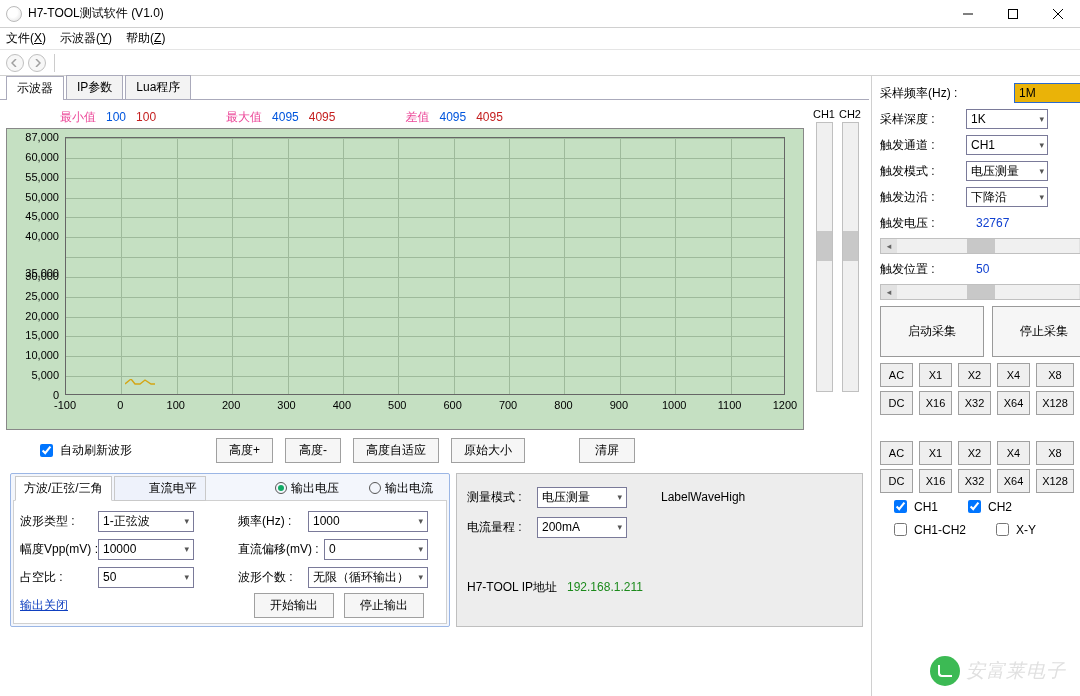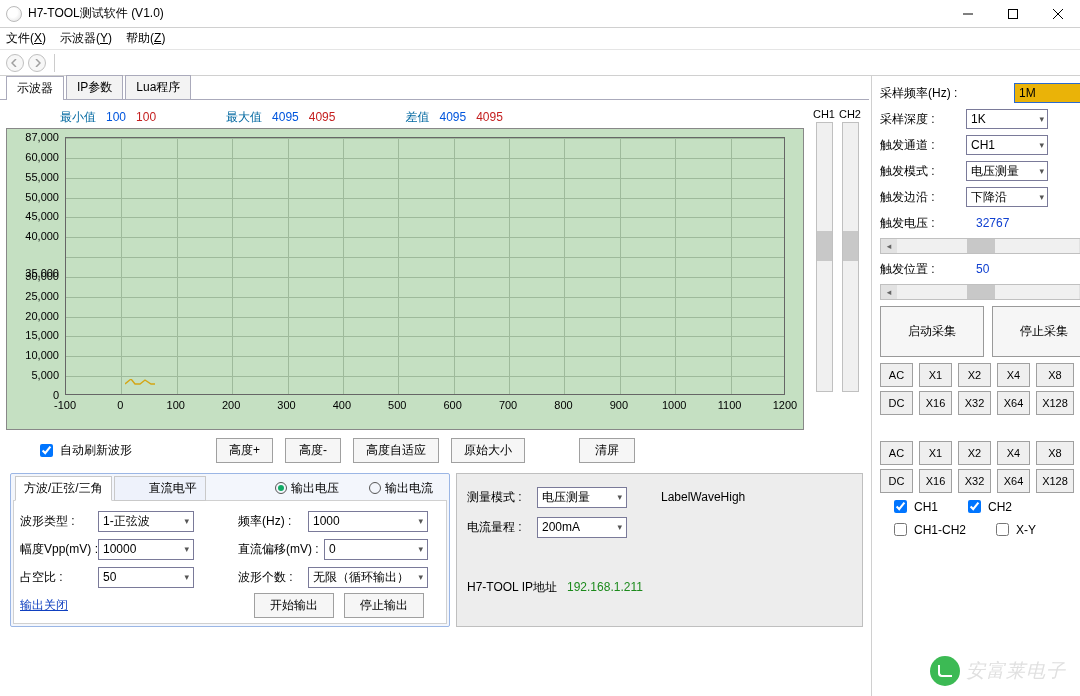--- a/index.html
+++ b/index.html
@@ -30,21 +30,21 @@
 
   
   .tabs { height:22px; display:flex; align-items:flex-end; border-bottom:1px solid #aab; padding-left:6px;}
   .tab { padding:3px 10px; border:1px solid #aab; border-bottom:none; margin-right:2px; background:#f3f3f3; font-size:12px;}
   .tab.active { background:#fff; position:relative; top:1px;}
 
   
   .chartwrap { padding:6px 6px 0 6px; }
   .chartheader { display:flex; align-items:center; height:22px; padding-left:54px; font-size:12px;}
   .chartheader span { margin-right:10px;}
-  .hdrlabel { color:#0369a1; font-weight:500;}
+  .hdrlabel { color:#ec4899; font-weight:500;}
   .vblue { color:#0055dd; }
   .vred  { color:#c42020; }
   .plot { position:relative; width:798px; height:302px; background:#c5e0c2; border:1px solid #888;}
   .plot .plotinner { position:absolute; left:58px; top:8px; width:720px; height:258px; border:1px solid #666; background:#c5e0c2;}
   .plot .gridline-h { position:absolute; left:0; right:0; border-top:1px solid #9eba9b; }
   .plot .gridline-v { position:absolute; top:0; bottom:0; border-left:1px solid #9eba9b; }
   .plot .ytick { position:absolute; right:744px; width:50px; text-align:right; font-size:11px; color:#000;}
   .plot .xtick { position:absolute; top:270px; width:40px; text-align:center; font-size:11px; color:#000;}
   .plot .spark { position:absolute; left:118px; top:250px; width:30px; height:6px; }
   .chcol { width:26px; text-align:center; font-size:11px; padding-top:2px;}

